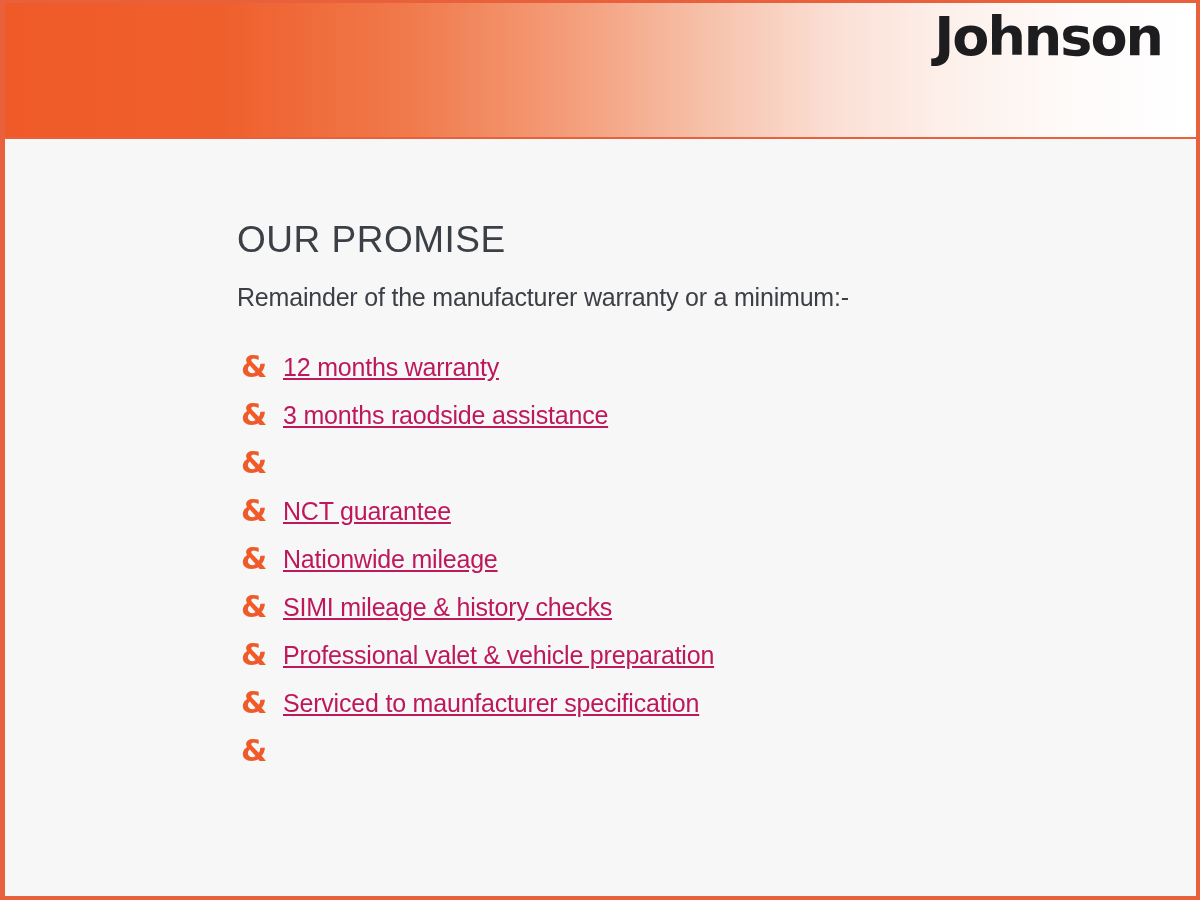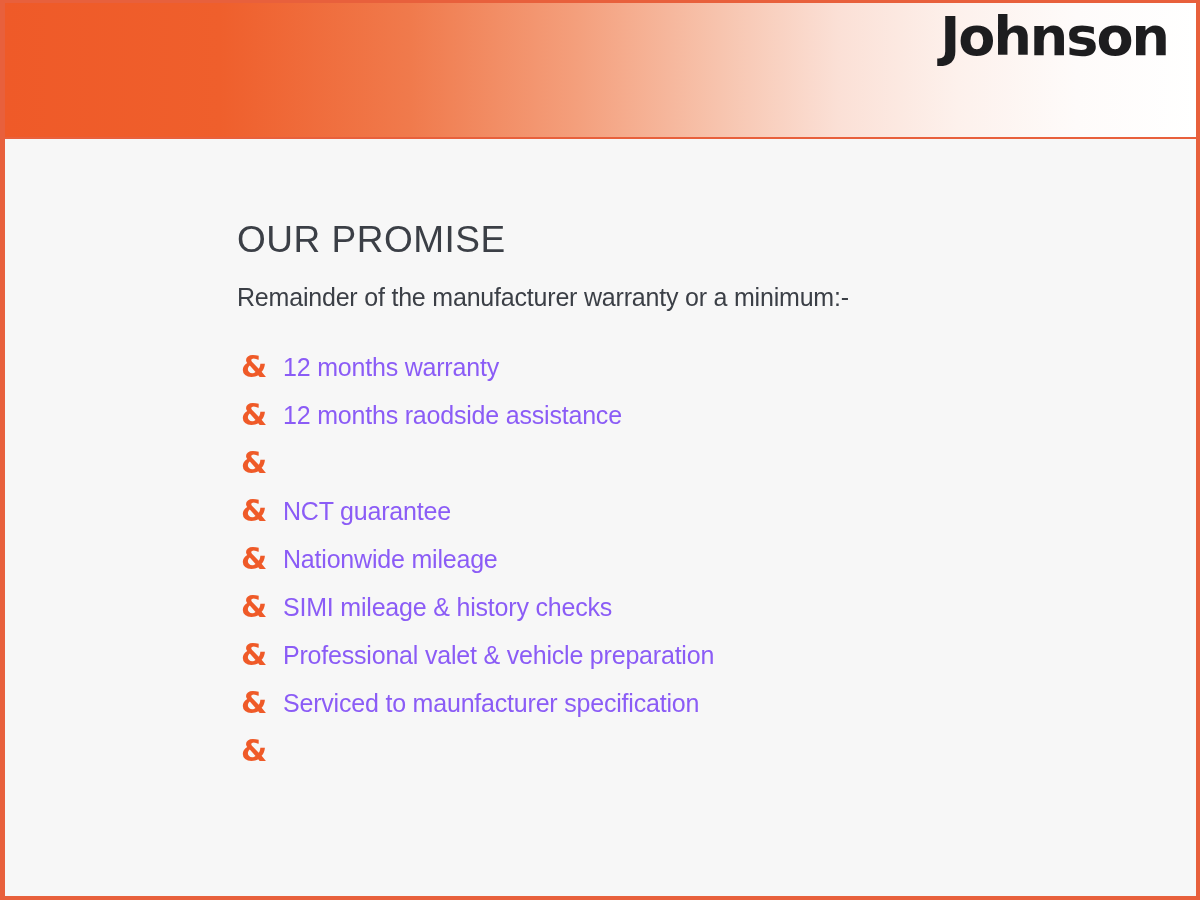--- a/index.html
+++ b/index.html
@@ -36,21 +36,21 @@
         #f7c4ae 60%,
         #fbe0d6 70%,
         #fdf1ec 80%,
         #fefbfa 90%,
         #ffffff 100%);
     border-bottom: 2px solid #e8603c;
     box-sizing: border-box;
   }
   .logo {
     position: absolute;
-    right: 28px;
+    right: 34px;
     top: 8px;
     text-align: right;
     line-height: 0.98;
     color: #1d1d1f;
     font-family: "DejaVu Sans", sans-serif;
     font-weight: bold;
     letter-spacing: -2px;
   }
   .logo-line1 {
     font-size: 54px;
@@ -100,22 +100,23 @@
     font-family: "DejaVu Sans", sans-serif;
     font-weight: bold;
     font-size: 30px;
     line-height: 1;
     text-align: left;
     padding-left: 4px;
     box-sizing: border-box;
   }
   .promise-text {
     font-size: 25px;
-    color: #8b5cf6;
+    color: #be185d;
     letter-spacing: -0.2px;
+    text-decoration: underline;
   }
 </style>
 </head>
 <body>
 
 <div class="page">
 
   <div class="header">
     <div class="logo">
       <span class="logo-line1">Johnson</span>
@@ -126,21 +127,21 @@
     <h1 class="title">OUR PROMISE</h1>
     <p class="subtitle">Remainder of the manufacturer warranty or a minimum:-</p>
 
     <ul class="promise-list">
       <li class="promise-item">
         <span class="bullet-amp">&amp;</span>
         <span class="promise-text">12 months warranty</span>
       </li>
       <li class="promise-item">
         <span class="bullet-amp">&amp;</span>
-        <span class="promise-text">12 months raodside assistance</span>
+        <span class="promise-text">3 months raodside assistance</span>
       </li>
       <li class="promise-item">
         <span class="bullet-amp">&amp;</span>
       </li>
       <li class="promise-item">
         <span class="bullet-amp">&amp;</span>
         <span class="promise-text">NCT guarantee</span>
       </li>
       <li class="promise-item">
         <span class="bullet-amp">&amp;</span>

